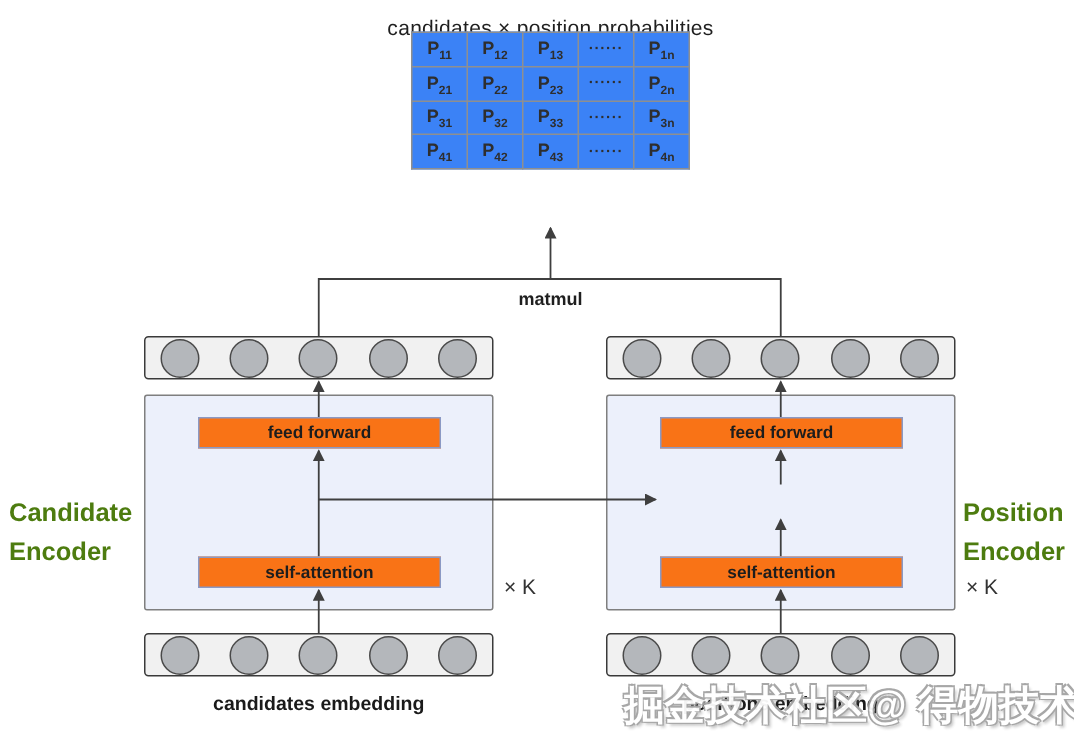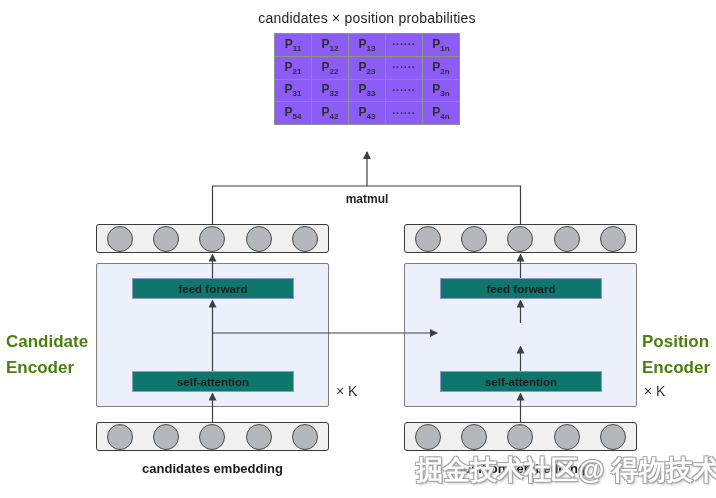--- a/index.html
+++ b/index.html
@@ -5,21 +5,21 @@
   html,body{margin:0;padding:0;background:#fff;}
   #canvas{
     position:relative;width:716px;height:498px;background:#ffffff;
     font-family:"Liberation Sans",sans-serif;overflow:hidden;
   }
   .abs{position:absolute;}
   
   .matrix-title{left:217px;top:10px;width:300px;text-align:center;
     font-size:14px;font-weight:normal;color:#1f1f1f;letter-spacing:.2px;z-index:2;}
   
-  .pmatrix{left:274px;top:33px;border-collapse:collapse;z-index:2;background:#8b5cf6;}
+  .pmatrix{left:274px;top:21px;border-collapse:collapse;z-index:2;background:#3b82f6;}
   .pmatrix td{border:1px solid #8f8f8f;width:36px;height:21.8px;text-align:center;
     font-size:12px;font-weight:bold;color:#2e2e2e;padding:0;}
   .pmatrix td sub{font-size:8px;font-weight:bold;}
   .pmatrix td.dots{font-size:10px;letter-spacing:0.5px;color:#2e2e2e;}
   
   .matmul{left:317px;top:192px;width:100px;text-align:center;
     font-size:12px;font-weight:bold;color:#1f1f1f;z-index:2;}
   
   .emb-row{width:233px;height:29px;background:#f1f1f1;border:1.3px solid #3a3a3a;
     border-radius:3px;display:flex;justify-content:space-around;align-items:center;
@@ -29,21 +29,21 @@
   #row-top-left{left:96px;top:224px;}
   #row-top-right{left:404px;top:224px;}
   #row-bottom-left{left:96px;top:422px;}
   #row-bottom-right{left:404px;top:422px;}
   
   .encoder-box{width:233px;height:144px;background:#ecf0fb;border:1px solid #7f7f7f;
     border-radius:2px;box-sizing:border-box;z-index:0;}
   #encoder-left{left:96px;top:263px;}
   #encoder-right{left:404px;top:263px;}
   
-  .op-box{width:162px;height:21px;background:#0f766e;border:1px solid #8b99c4;
+  .op-box{width:162px;height:21px;background:#f97316;border:1px solid #8b99c4;
     box-sizing:border-box;display:flex;align-items:center;justify-content:center;
     font-size:11.5px;font-weight:bold;color:#1d1d1d;z-index:2;}
   #ff-left{left:132px;top:278px;}
   #sa-left{left:132px;top:371px;}
   #ff-right{left:440px;top:278px;}
   #ca-right{left:440px;top:323px;}
   #sa-right{left:440px;top:371px;}
   
   .repeat-label{font-size:14px;color:#333;z-index:2;}
   #repeat-left{left:336px;top:383px;}
@@ -90,21 +90,21 @@
           <td><span>P</span><sub>2n</sub></td>
         </tr>
         <tr>
           <td><span>P</span><sub>31</sub></td>
           <td><span>P</span><sub>32</sub></td>
           <td><span>P</span><sub>33</sub></td>
           <td class="dots">······</td>
           <td><span>P</span><sub>3n</sub></td>
         </tr>
         <tr>
-          <td><span>P</span><sub>54</sub></td>
+          <td><span>P</span><sub>41</sub></td>
           <td><span>P</span><sub>42</sub></td>
           <td><span>P</span><sub>43</sub></td>
           <td class="dots">······</td>
           <td><span>P</span><sub>4n</sub></td>
         </tr>
       </tbody>
   </table>
 
   <svg id="wires" class="abs" width="716" height="498" viewBox="0 0 716 498">
     <defs>

